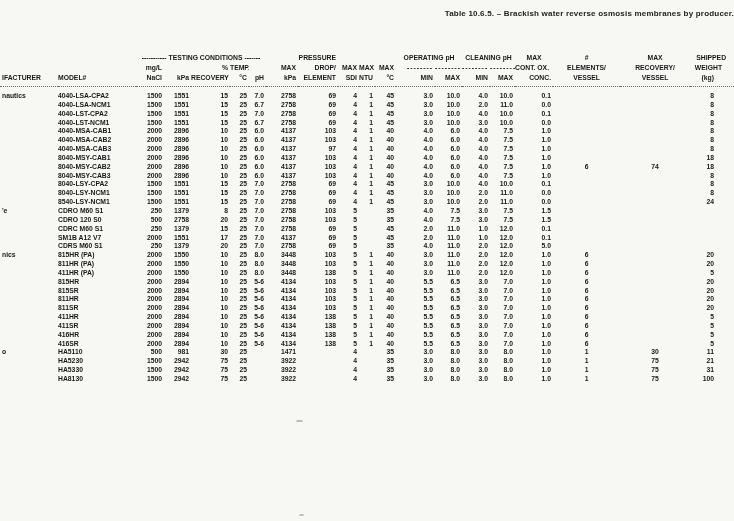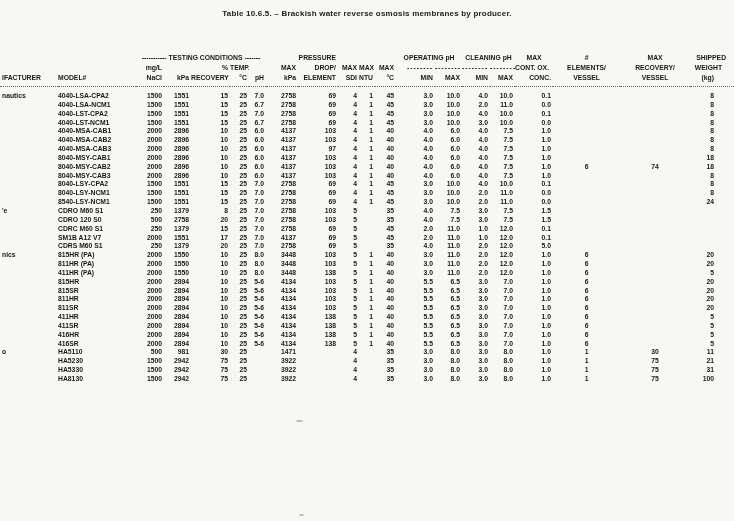--- a/index.html
+++ b/index.html
@@ -5,21 +5,21 @@
   html,body{margin:0;padding:0;}
   body{
     width:734px;height:521px;
     background:#f7f7f4;
     font-family:"Liberation Sans", sans-serif;
     -webkit-font-smoothing:none;
   }
   .page{position:relative;width:734px;height:521px;overflow:hidden;}
   .title{
     position:absolute;top:9px;left:0;width:734px;
-    text-align:center;font-size:8px;font-weight:700;color:#222;
+    text-align:right;font-size:8px;font-weight:700;color:#222;
     letter-spacing:.2px;white-space:nowrap;
   }
   table.membranes{
     position:absolute;top:50px;left:0;width:734px;
     border-collapse:collapse;table-layout:fixed;
     font-size:6.8px;font-weight:700;color:#181818;
   }
   table.membranes td{
     padding:0;white-space:nowrap;overflow:hidden;
   }

